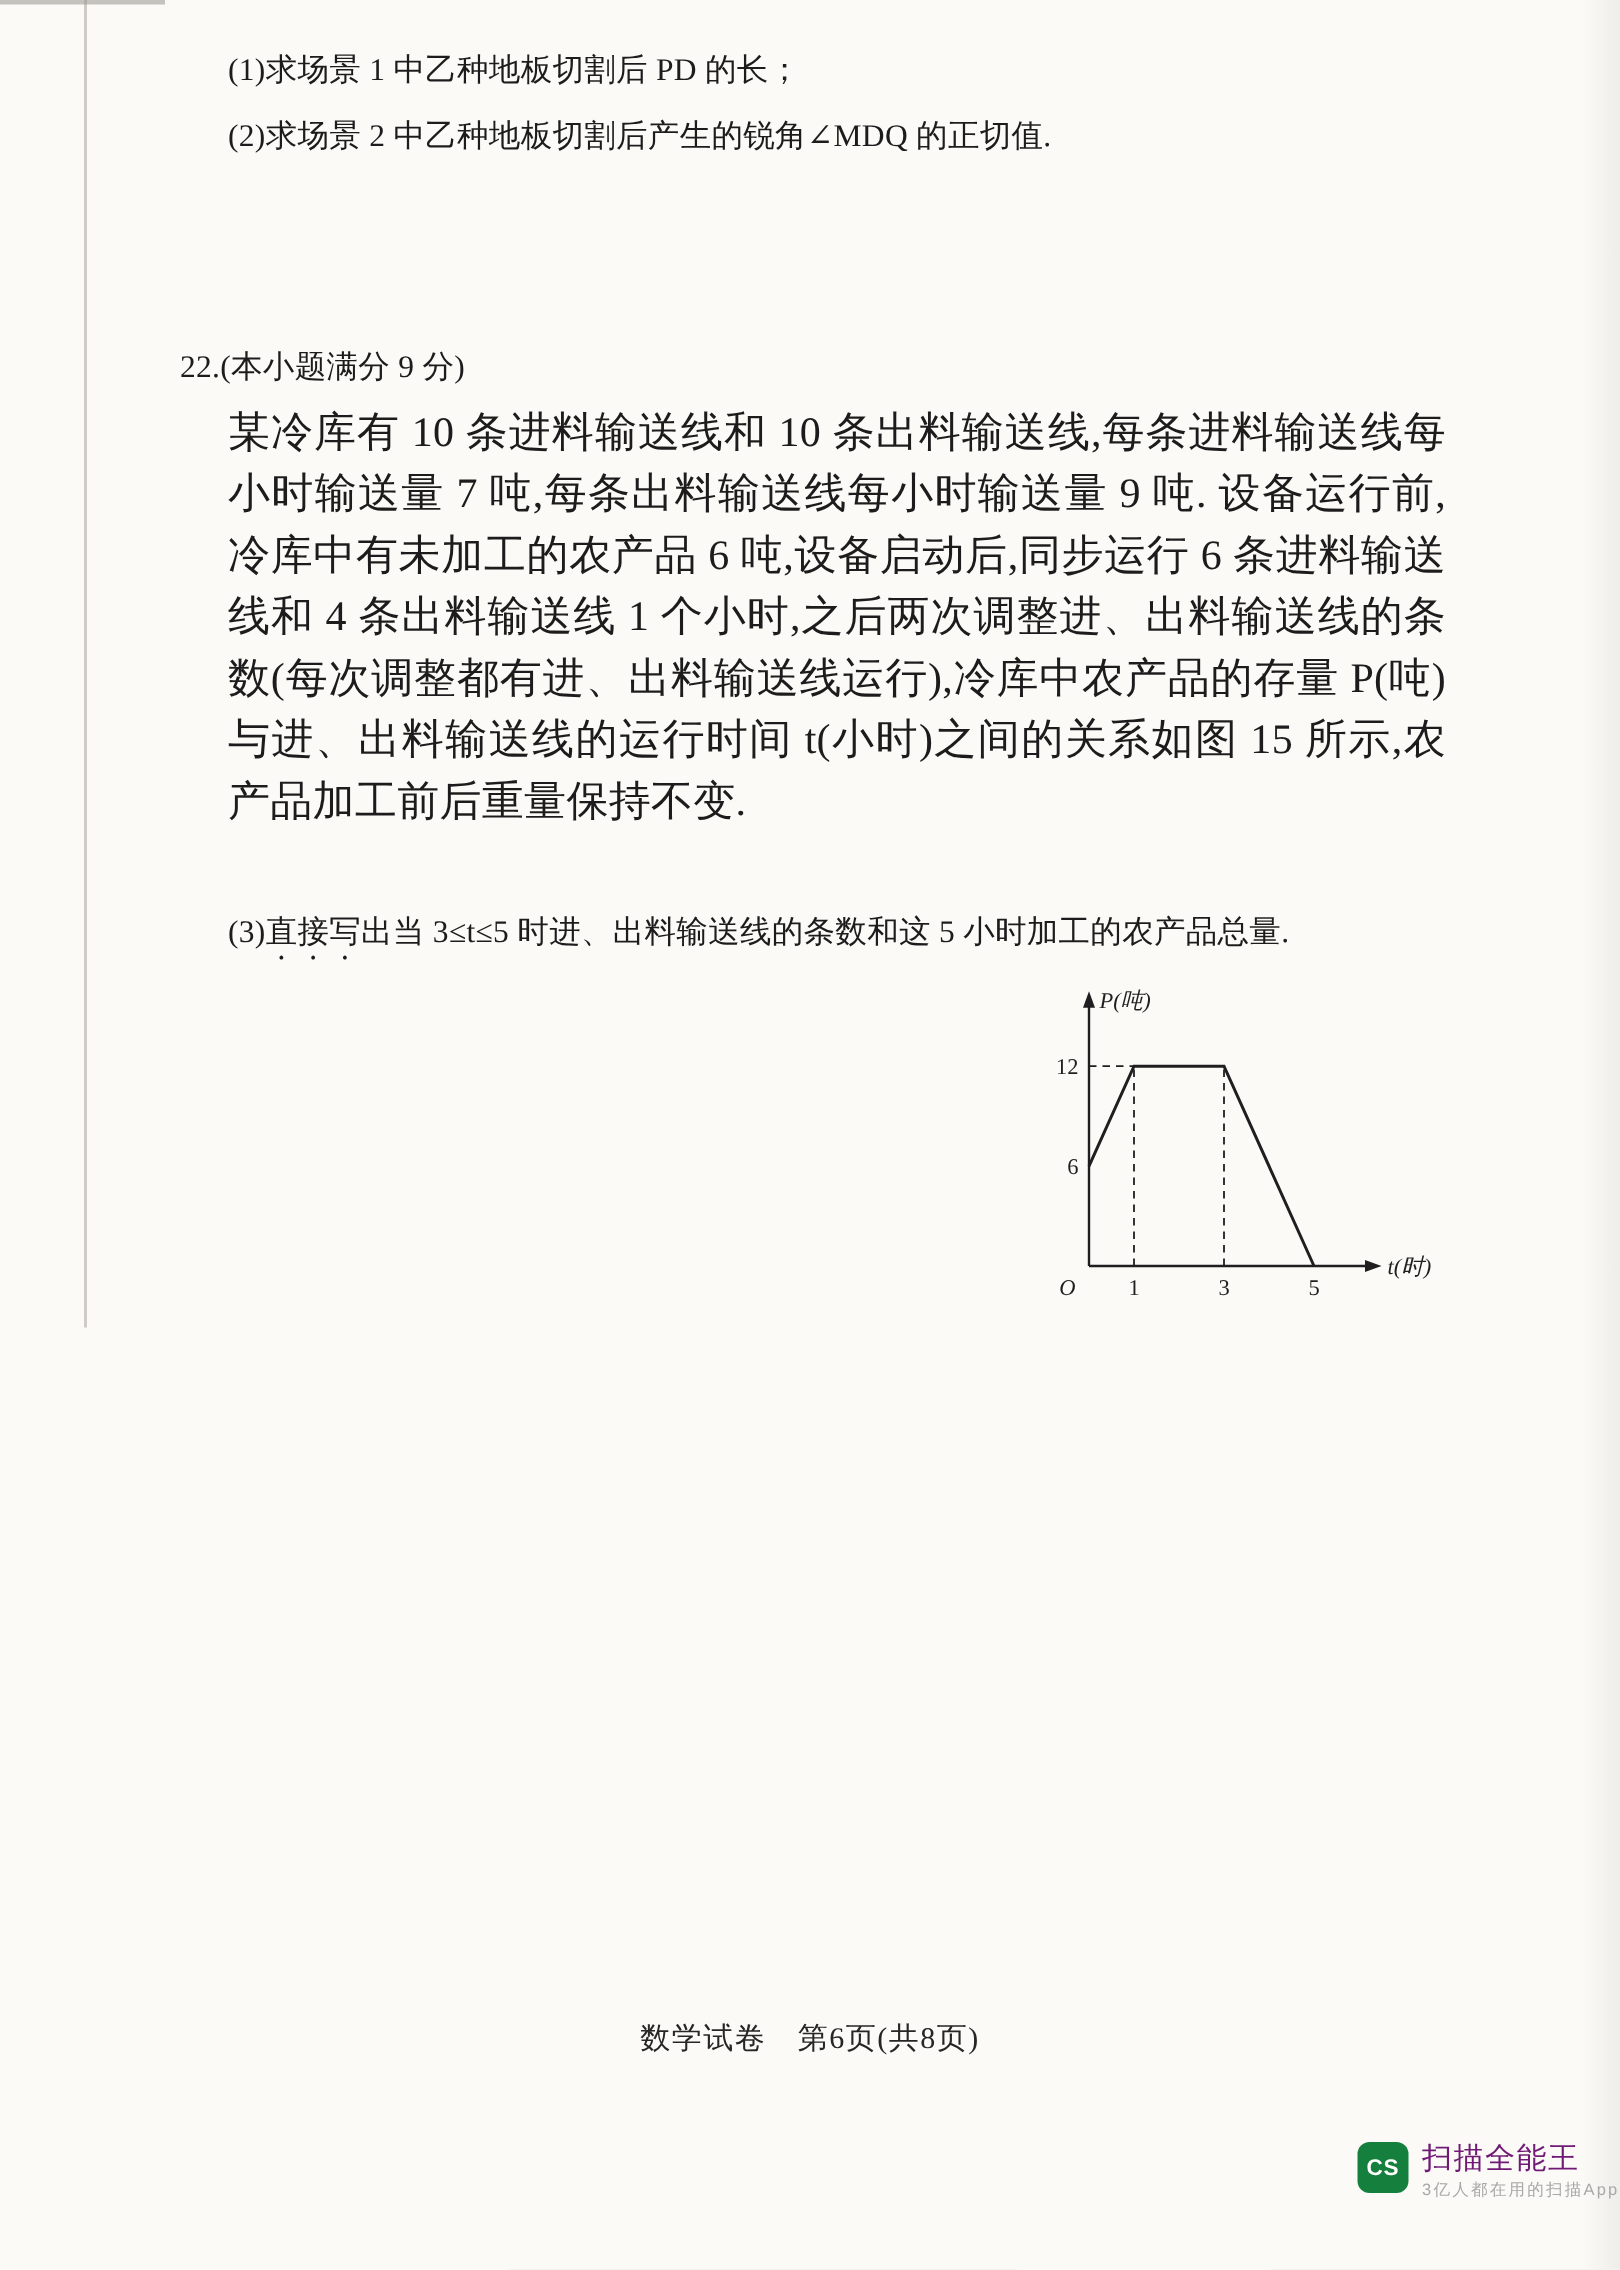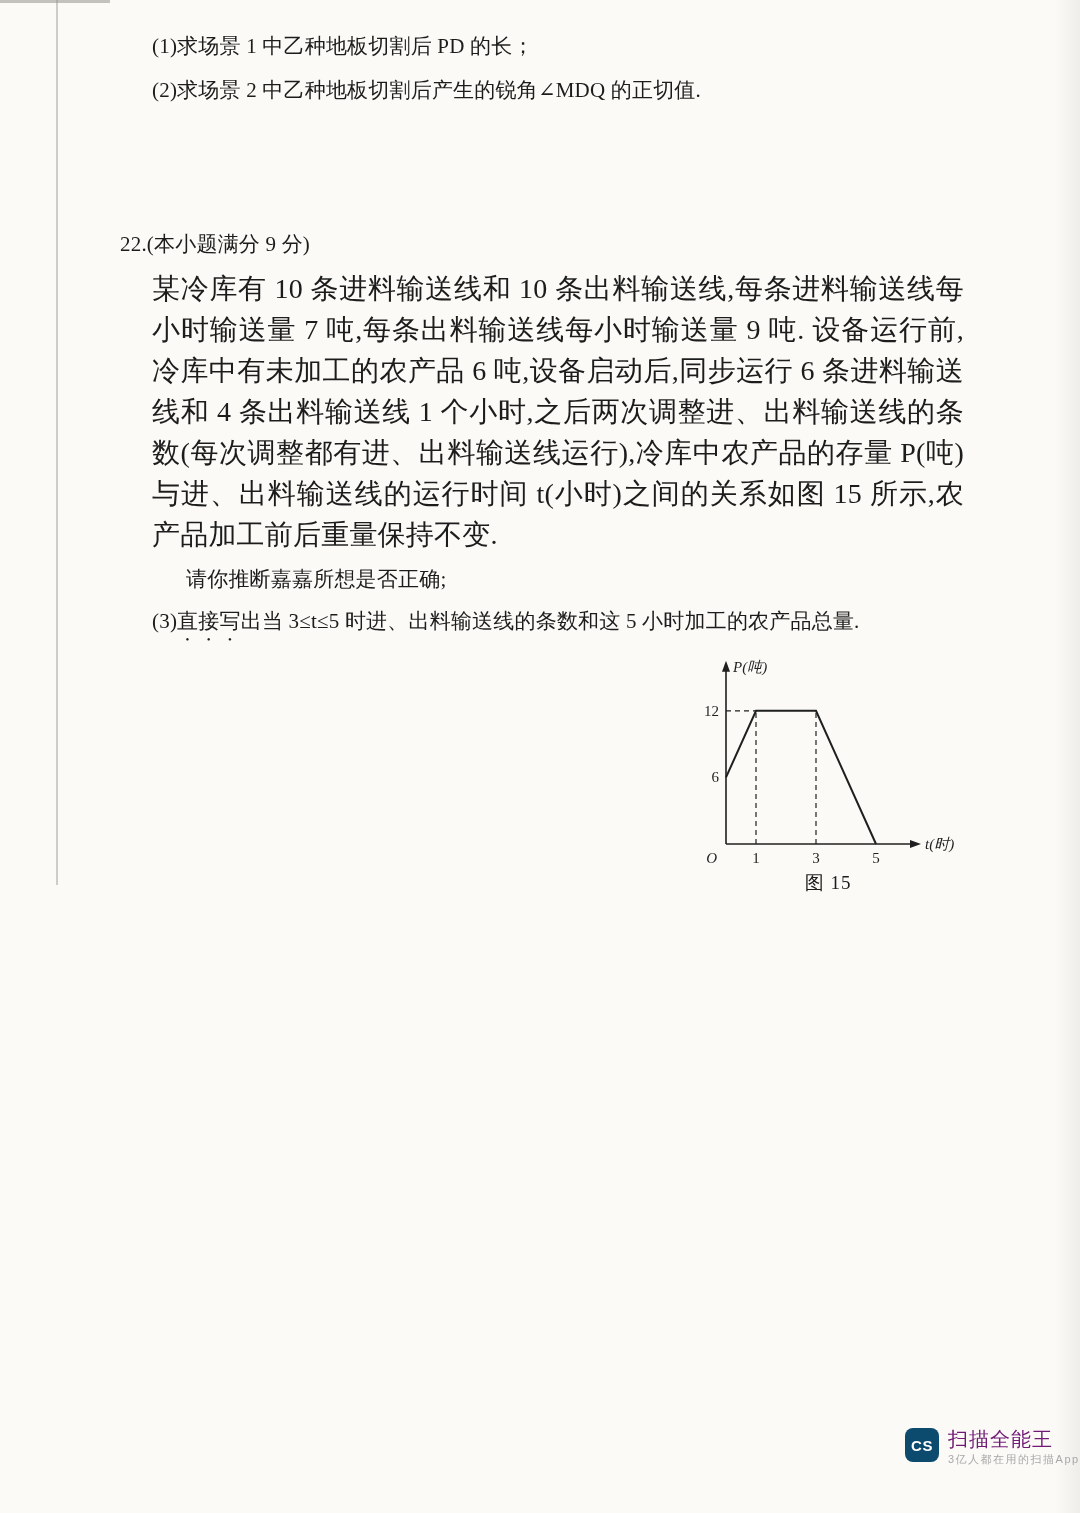--- a/index.html
+++ b/index.html
@@ -55,21 +55,20 @@
   <div class="abs scan-top-line"></div>
   <div class="abs scan-right-shade"></div>
 
   <div class="abs textline" style="left:152px;top:32px">(1)求场景 1 中乙种地板切割后 PD 的长；</div>
   <div class="abs textline" style="left:152px;top:76px">(2)求场景 2 中乙种地板切割后产生的锐角∠MDQ 的正切值.</div>
 
   <div class="abs textline" style="left:120px;top:230px">22.(本小题满分 9 分)</div>
 
   <div class="abs para" style="left:152px;top:268px">某冷库有 10 条进料输送线和 10 条出料输送线,每条进料输送线每小时输送量 7 吨,每条出料输送线每小时输送量 9 吨. 设备运行前,冷库中有未加工的农产品 6 吨,设备启动后,同步运行 6 条进料输送线和 4 条出料输送线 1 个小时,之后两次调整进、出料输送线的条数(每次调整都有进、出料输送线运行),冷库中农产品的存量 P(吨)与进、出料输送线的运行时间 t(小时)之间的关系如图 15 所示,农产品加工前后重量保持不变.</div>
 
-  <div class="abs textline" style="left:186px;top:565px">请你推断嘉嘉所想是否正确;</div>
 
   <div class="abs textline" style="left:152px;top:607px"><span>(3)</span><span class="em-dots">直接写</span><span>出当 3≤t≤5 时进、出料输送线的条数和这 5 小时加工的农产品总量.</span></div>
 
   <div class="abs chart">
     <svg id="chart-svg" viewBox="0 0 280 230" width="280" height="230" xmlns="http://www.w3.org/2000/svg">
         <line x1="38" y1="196" x2="38" y2="21.849999999999994" stroke="#1f1f1f" stroke-width="1.6"></line>
         <path d="M34,23.849999999999994 L38,12.849999999999994 L42,23.849999999999994 Z" fill="#1f1f1f"></path>
         <line x1="38" y1="196" x2="224" y2="196" stroke="#1f1f1f" stroke-width="1.6"></line>
         <path d="M222,192 L233,196 L222,200 Z" fill="#1f1f1f"></path>
         <line x1="68" y1="196" x2="68" y2="62.80000000000001" stroke="#1f1f1f" stroke-width="1.2" stroke-dasharray="5 4"></line>
@@ -78,26 +77,26 @@
         <polyline points="38,129.4 68,62.80000000000001 128,62.80000000000001 188,196" fill="none" stroke="#1f1f1f" stroke-width="2" stroke-linejoin="miter"></polyline>
         <text x="68" y="215" text-anchor="middle" font-size="15" fill="#1f1f1f">1</text>
         <text x="128" y="215" text-anchor="middle" font-size="15" fill="#1f1f1f">3</text>
         <text x="188" y="215" text-anchor="middle" font-size="15" fill="#1f1f1f">5</text>
         <text x="31" y="134.4" text-anchor="end" font-size="15" fill="#1f1f1f">6</text>
         <text x="31" y="67.80000000000001" text-anchor="end" font-size="15" fill="#1f1f1f">12</text>
         <text x="29" y="215" text-anchor="end" font-size="15" font-style="italic" fill="#1f1f1f">O</text>
         <text x="45" y="23.849999999999994" text-anchor="start" font-size="15" font-style="italic" fill="#1f1f1f">P(吨)</text>
         <text x="237" y="201" text-anchor="start" font-size="15" font-style="italic" fill="#1f1f1f">t(时)</text>
       </svg>
-    <div class="fig-caption">图 15</div>
   </div>
 
+  <div class="abs footer">数学试卷　第6页(共8页)</div>
 
   <div class="abs watermark">
-    <div class="wm-logo" style="background: #0c4a6e;">
+    <div class="wm-logo" style="background: #15803d;">
       <span>CS</span>
     </div>
     <div class="wm-text">
       <div class="wm-brand">扫描全能王</div>
       <div class="wm-tagline">3亿人都在用的扫描App</div>
     </div>
   </div>
 
 </div>
 

